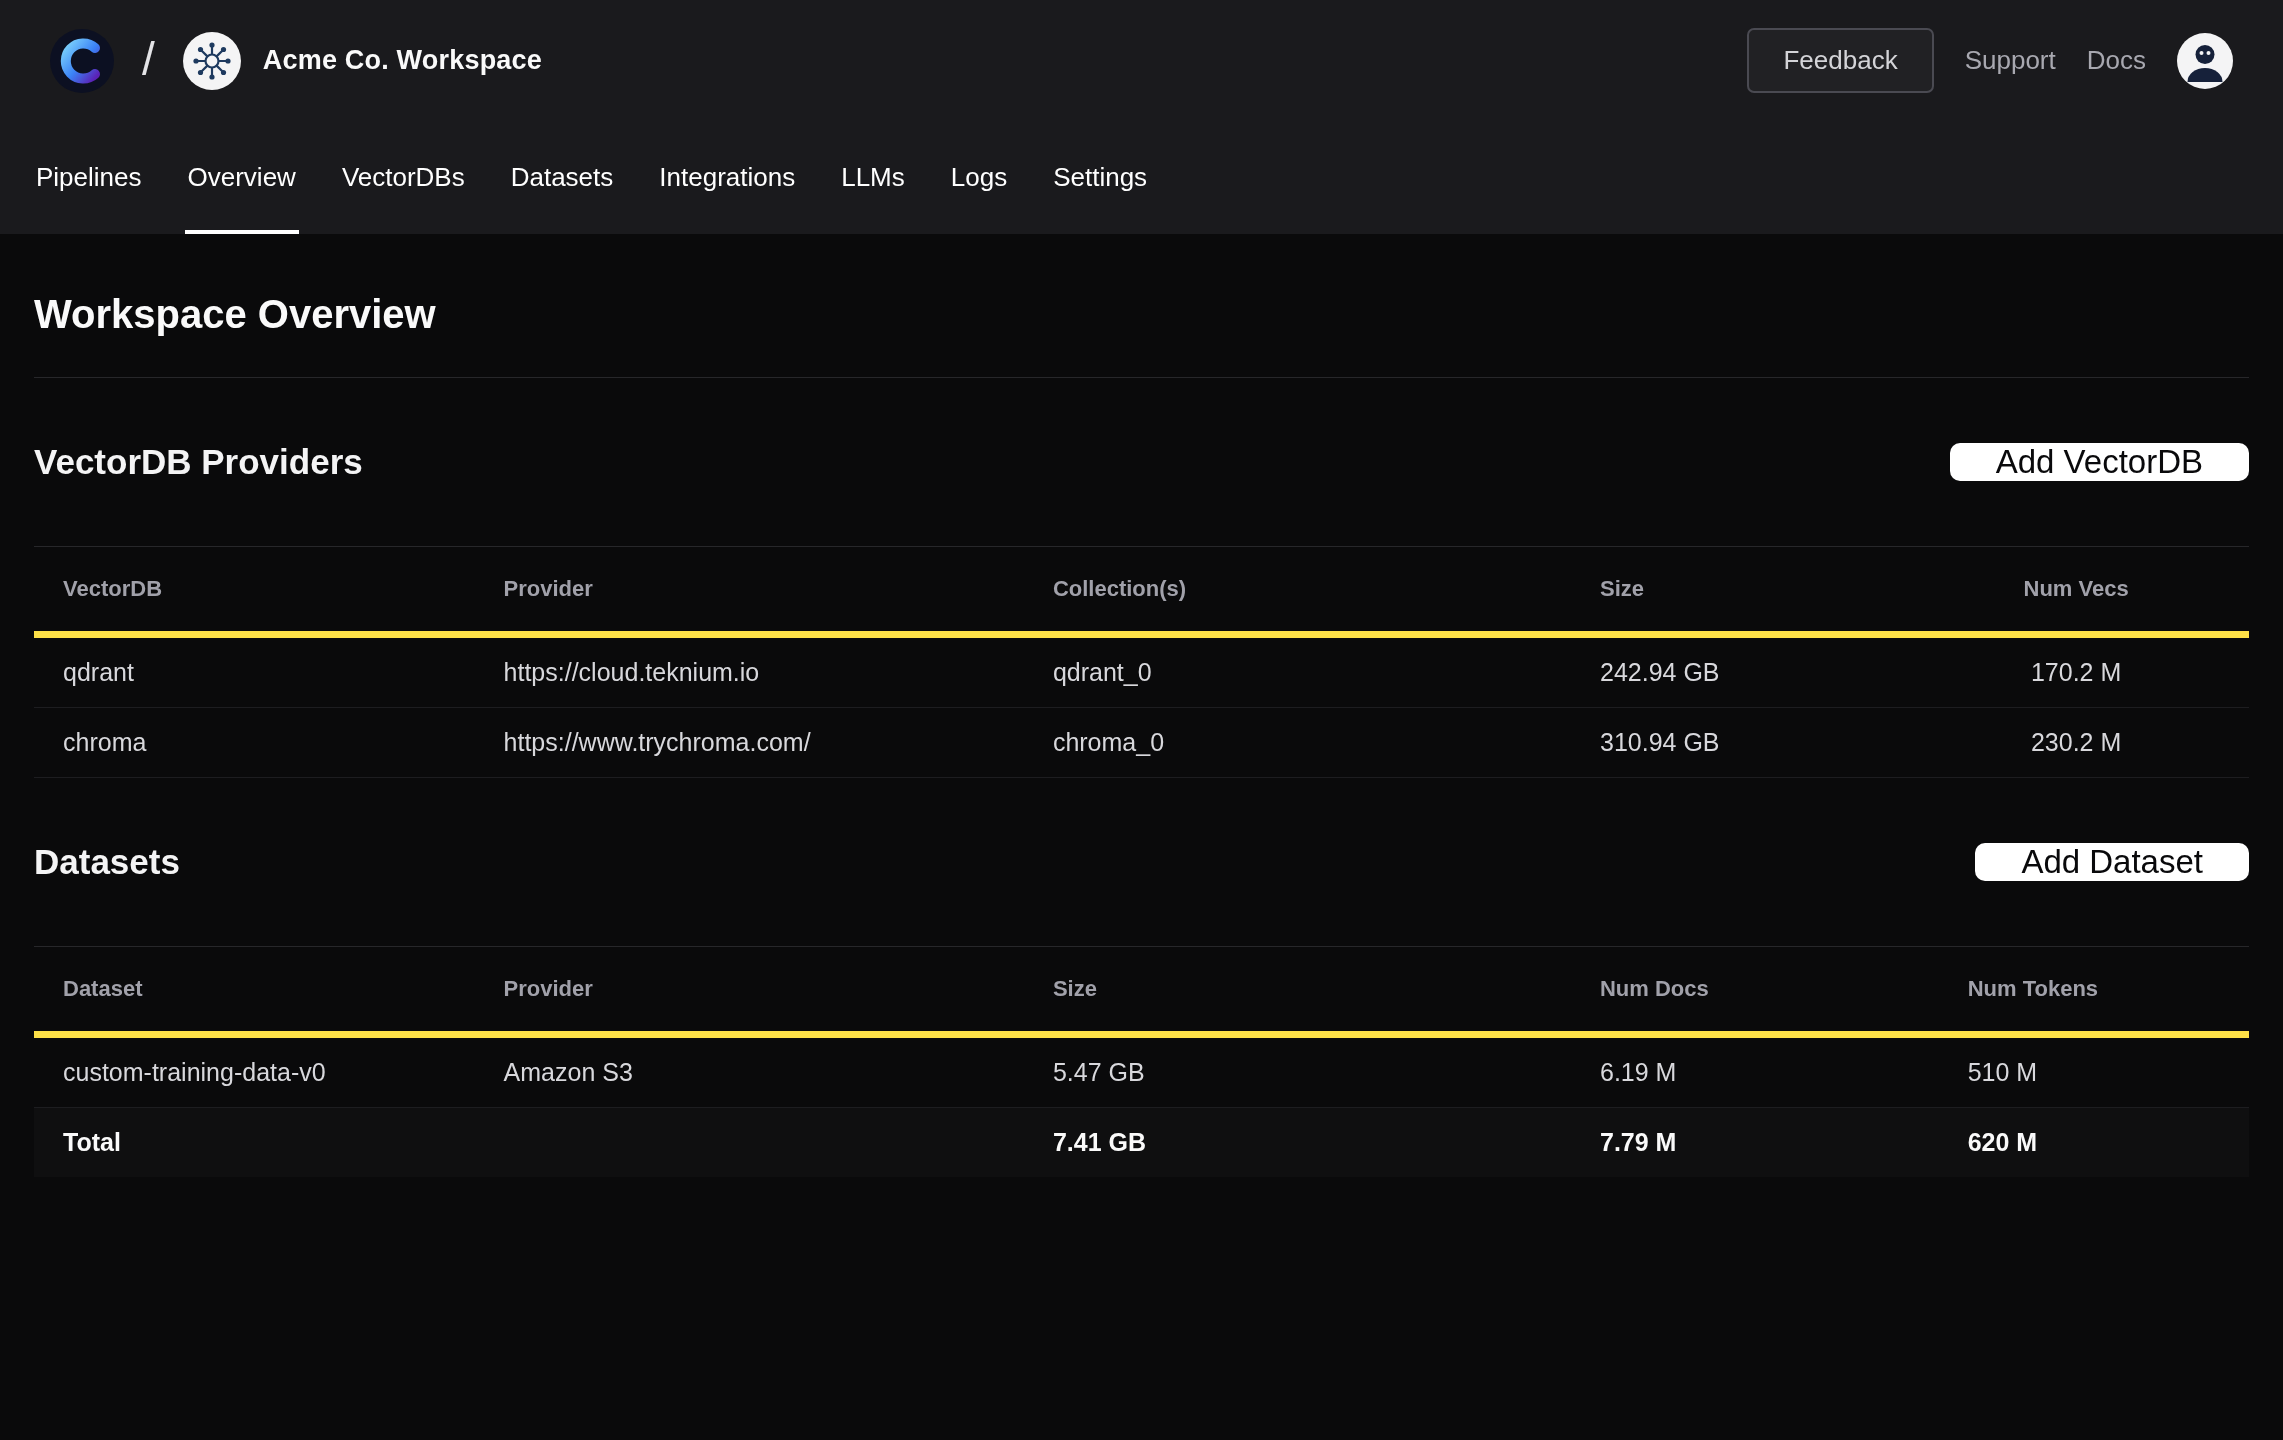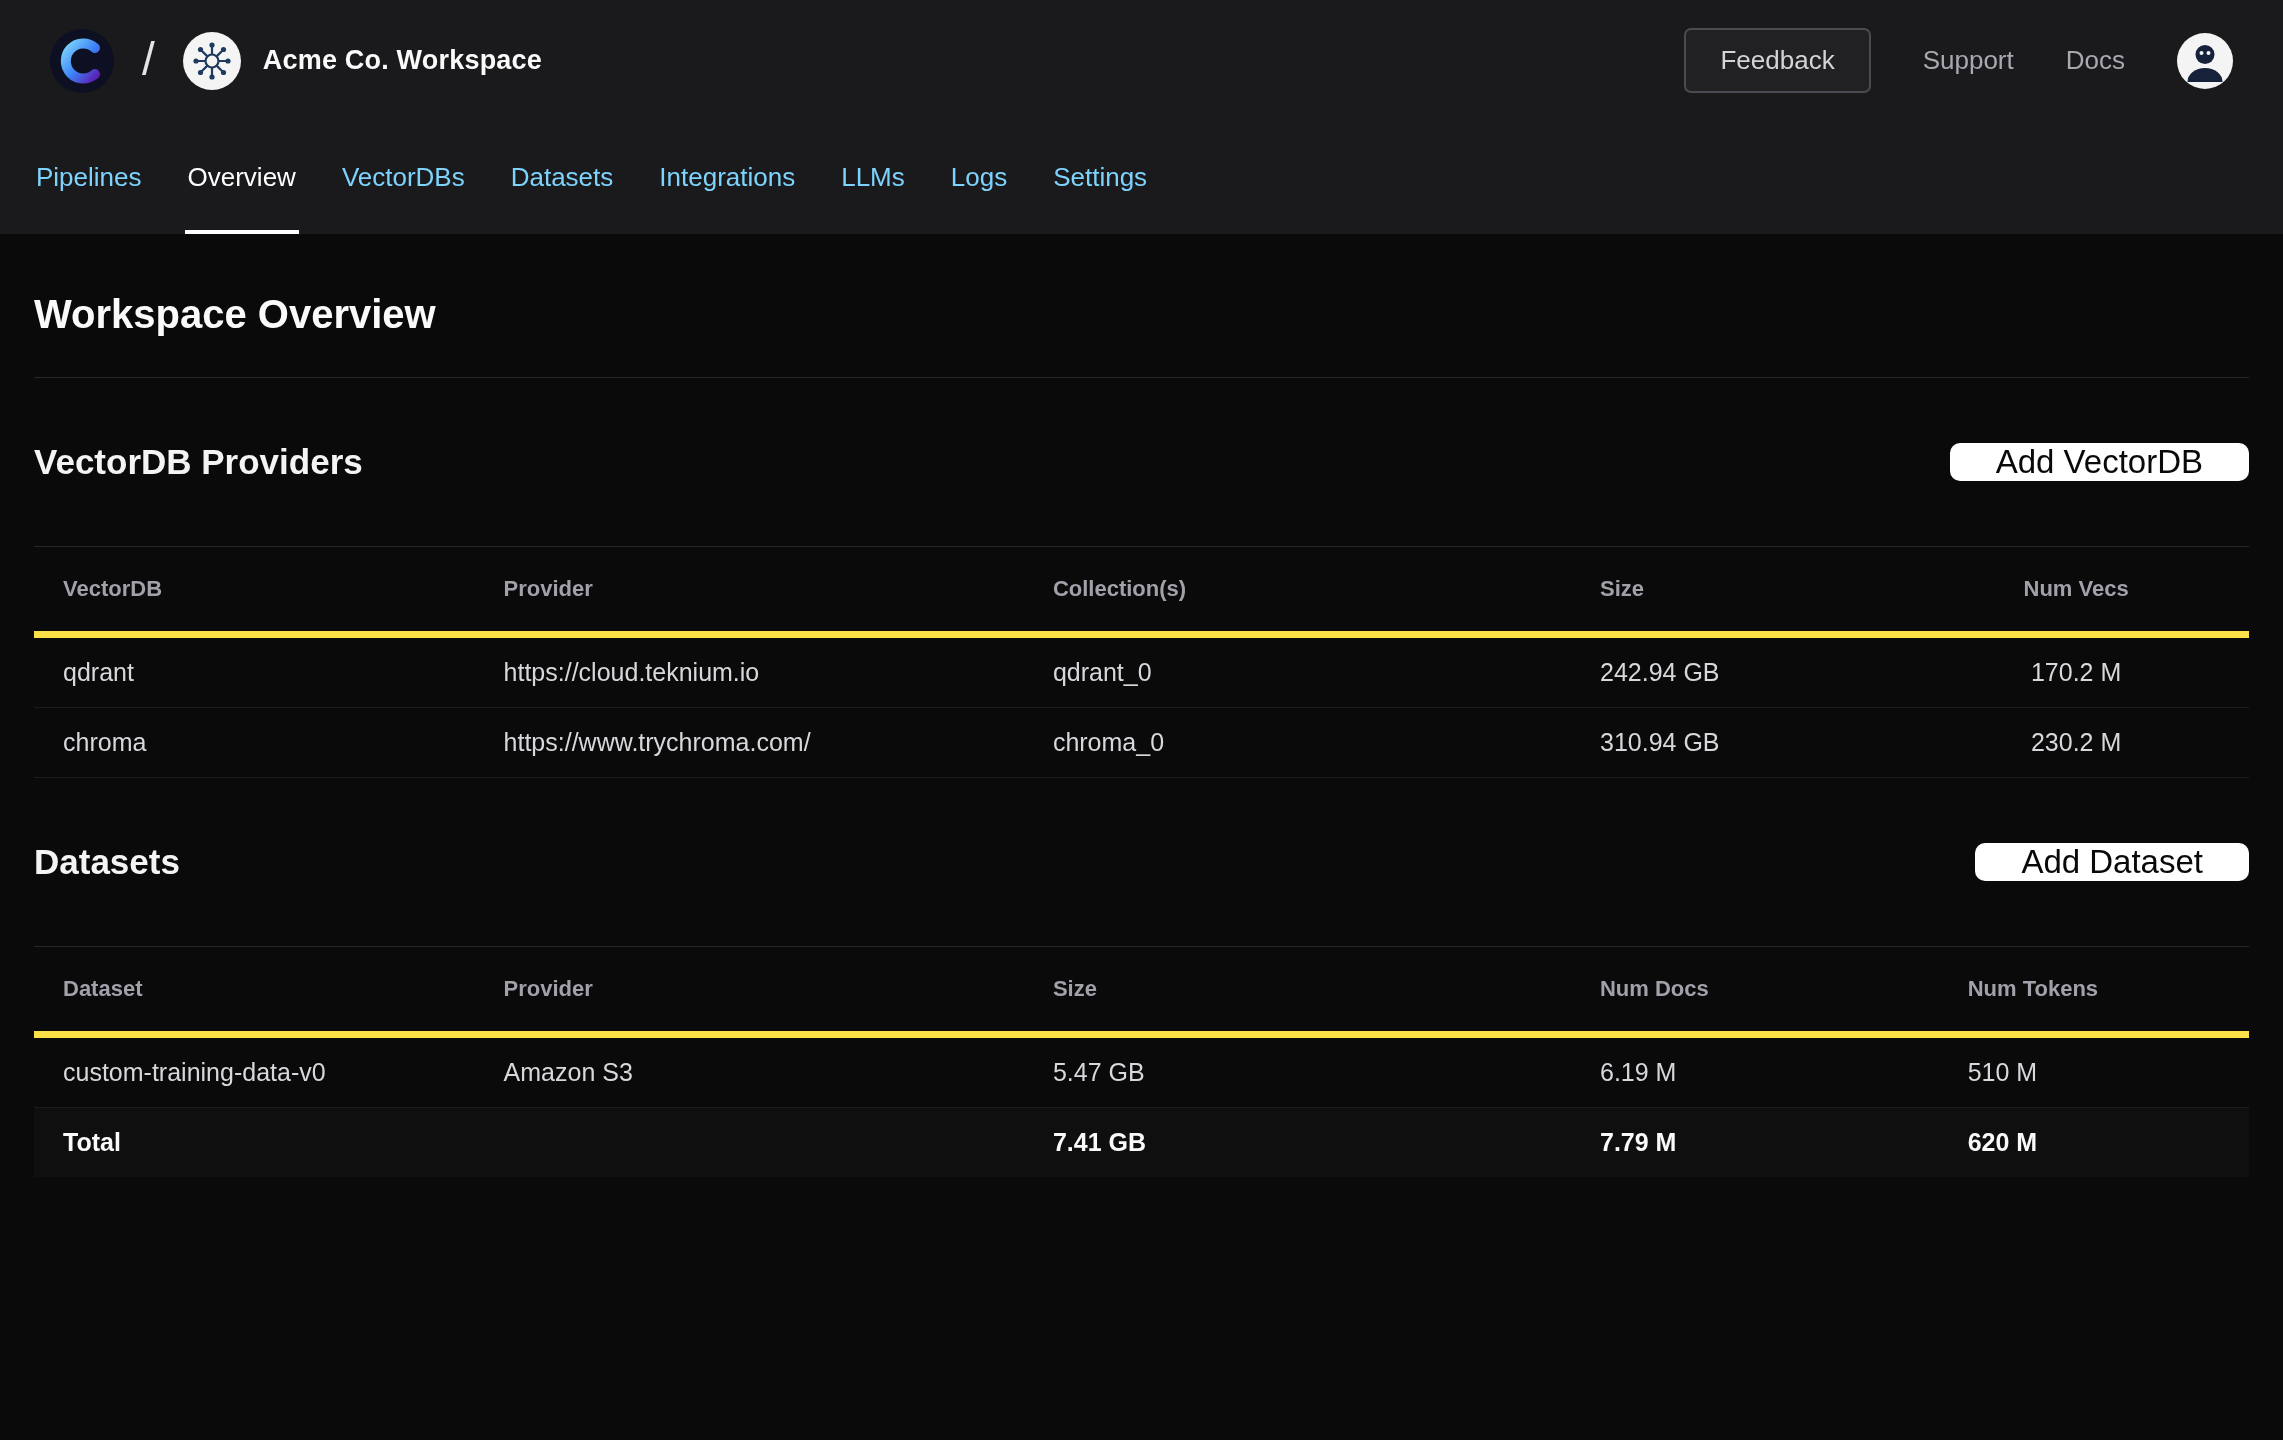--- a/index.html
+++ b/index.html
@@ -24,21 +24,21 @@
   .logo-wrap { width:64px; height:64px; flex:0 0 auto; }
   .slash {
     font-size:46px; font-weight:300; color:#e4e4e7;
     margin:0 28px; transform:translateY(-2px);
   }
   .ws-avatar { width:58px; height:58px; margin-right:22px; flex:0 0 auto; }
   .ws-name { font-size:27px; font-weight:700; color:#fafafa; letter-spacing:0.2px; }
 
   .topbar-right {
     margin-left:auto;
-    display:flex; align-items:center; gap:52px;justify-content:flex-end;
+    display:flex; align-items:center; gap:31px;justify-content:flex-end;
   }
   .feedback-btn {
     background:rgba(255,255,255,0.03);
     border:2px solid #4a4a52;
     border-radius:7px;
     color:#d4d4d8;
     font-size:26px;
     font-family:inherit;
     padding:15px 34px;
     cursor:pointer;
@@ -50,21 +50,21 @@
     height:113px;
     display:flex;
     align-items:stretch;
     padding:0 36px;
     gap:46px;
   }
   .tab {
     display:flex; align-items:center;
     position:relative;
     font-size:26px;
-    color:#7dd3fc;
+    color:#ffffff;
     cursor:pointer;
     white-space:nowrap;
   }
   .tab.active { color:#ffffff; font-weight:500; }
   .tab.active::after {
     content:"";
     position:absolute; left:-3px; right:-3px; bottom:0;
     height:4px; background:#ffffff;
   }
 

